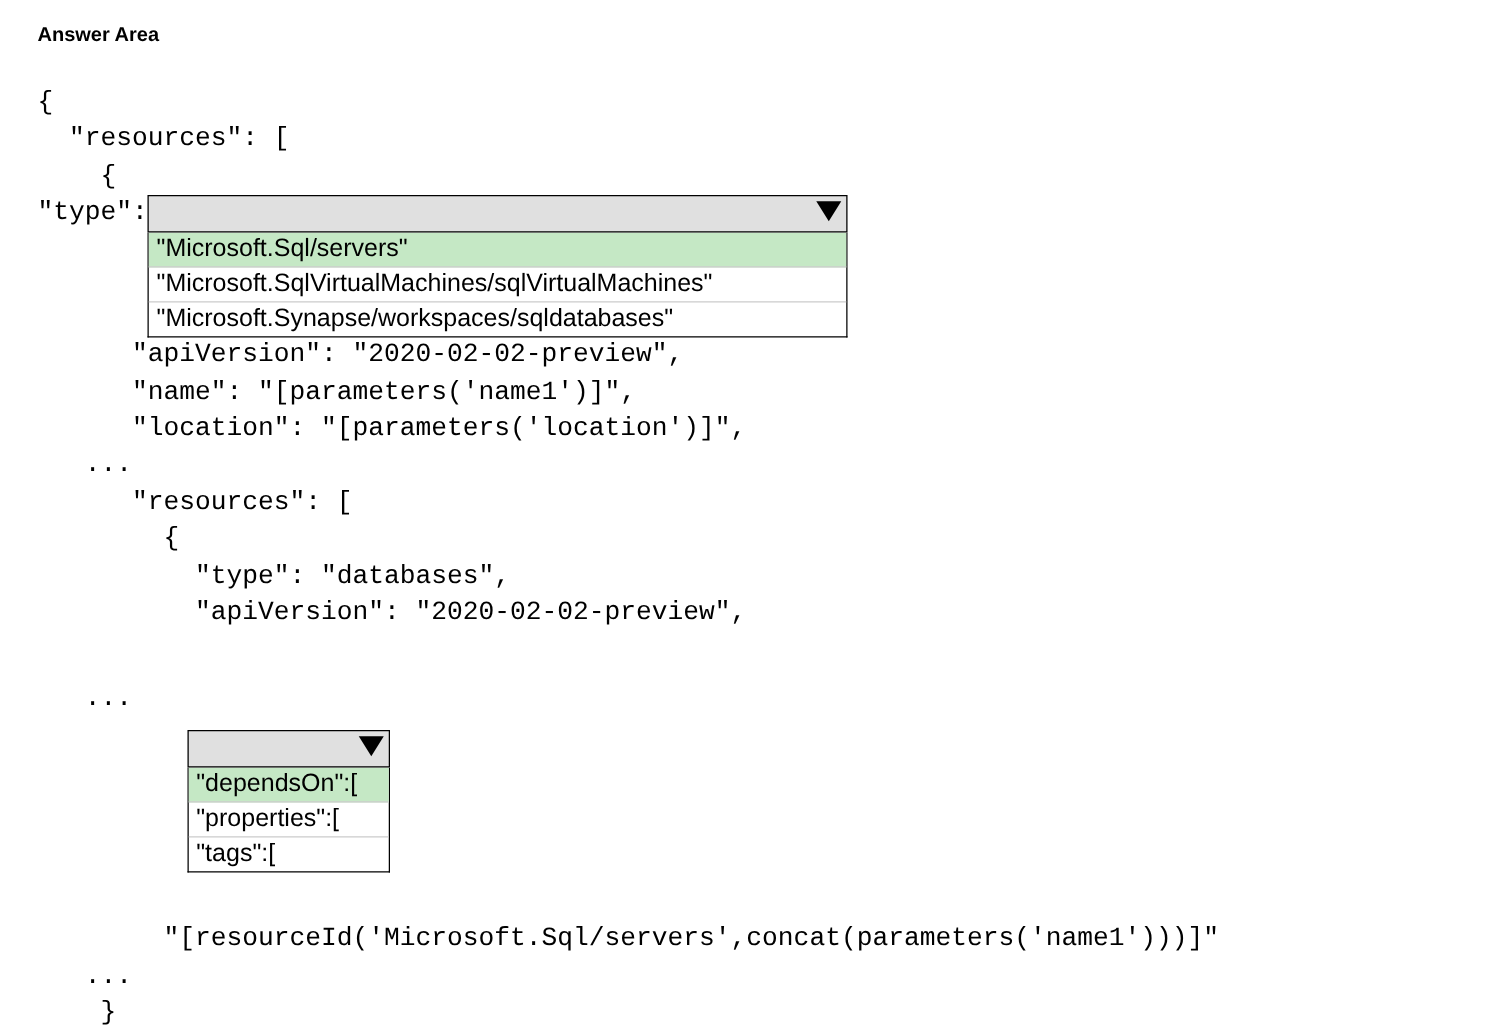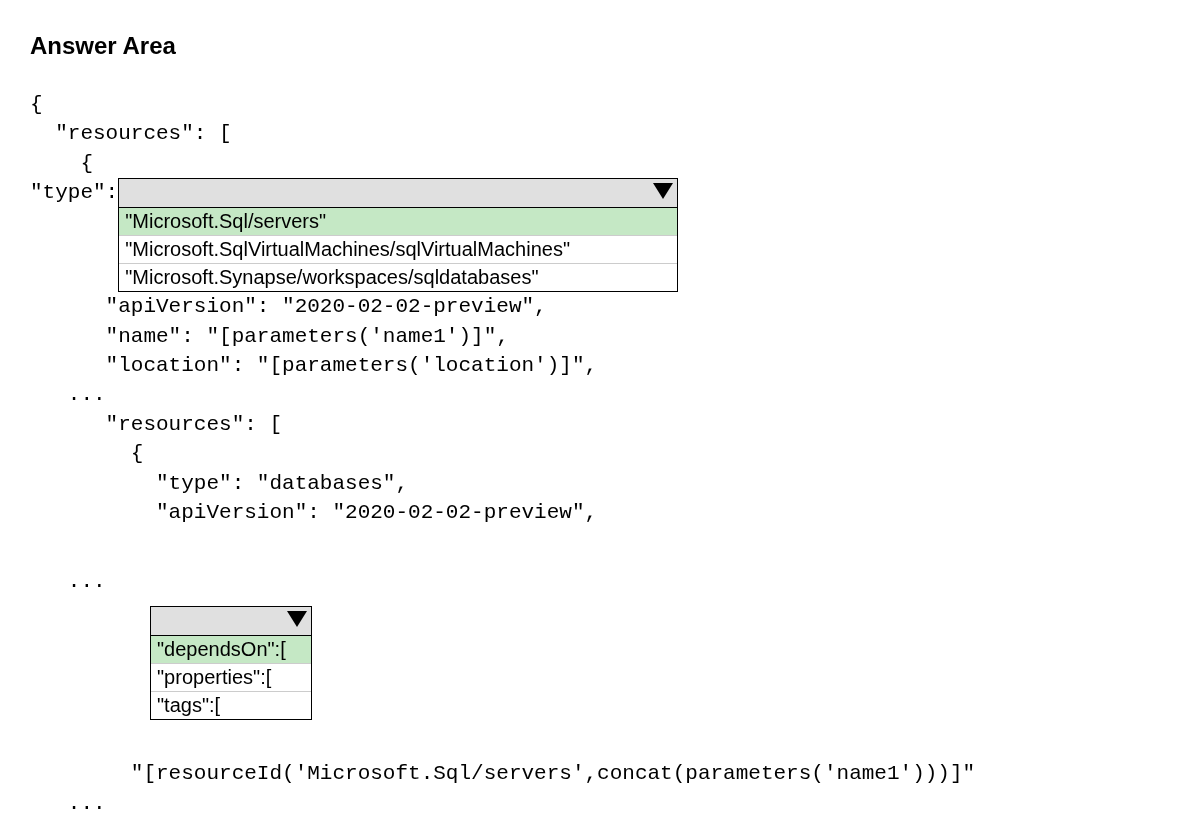--- a/index.html
+++ b/index.html
@@ -3,22 +3,22 @@
   <meta charset="utf-8">
   <style>
     body {
       font-family: Arial, sans-serif;
       padding: 20px 30px;
       background: white;
       margin: 0;
     }
     h2 {
       font-weight: bold;
-      font-size: 24px;
-      margin: 12px 0 30px 0;
+      font-size: 16px;
+      margin: 0 0 30px 0;
     }
     .code {
       font-family: "Courier New", monospace;
       font-size: 21px;
       line-height: 1.4;
       white-space: pre;
     }
     .dropdown-container {
       display: inline-block;
       vertical-align: top;

